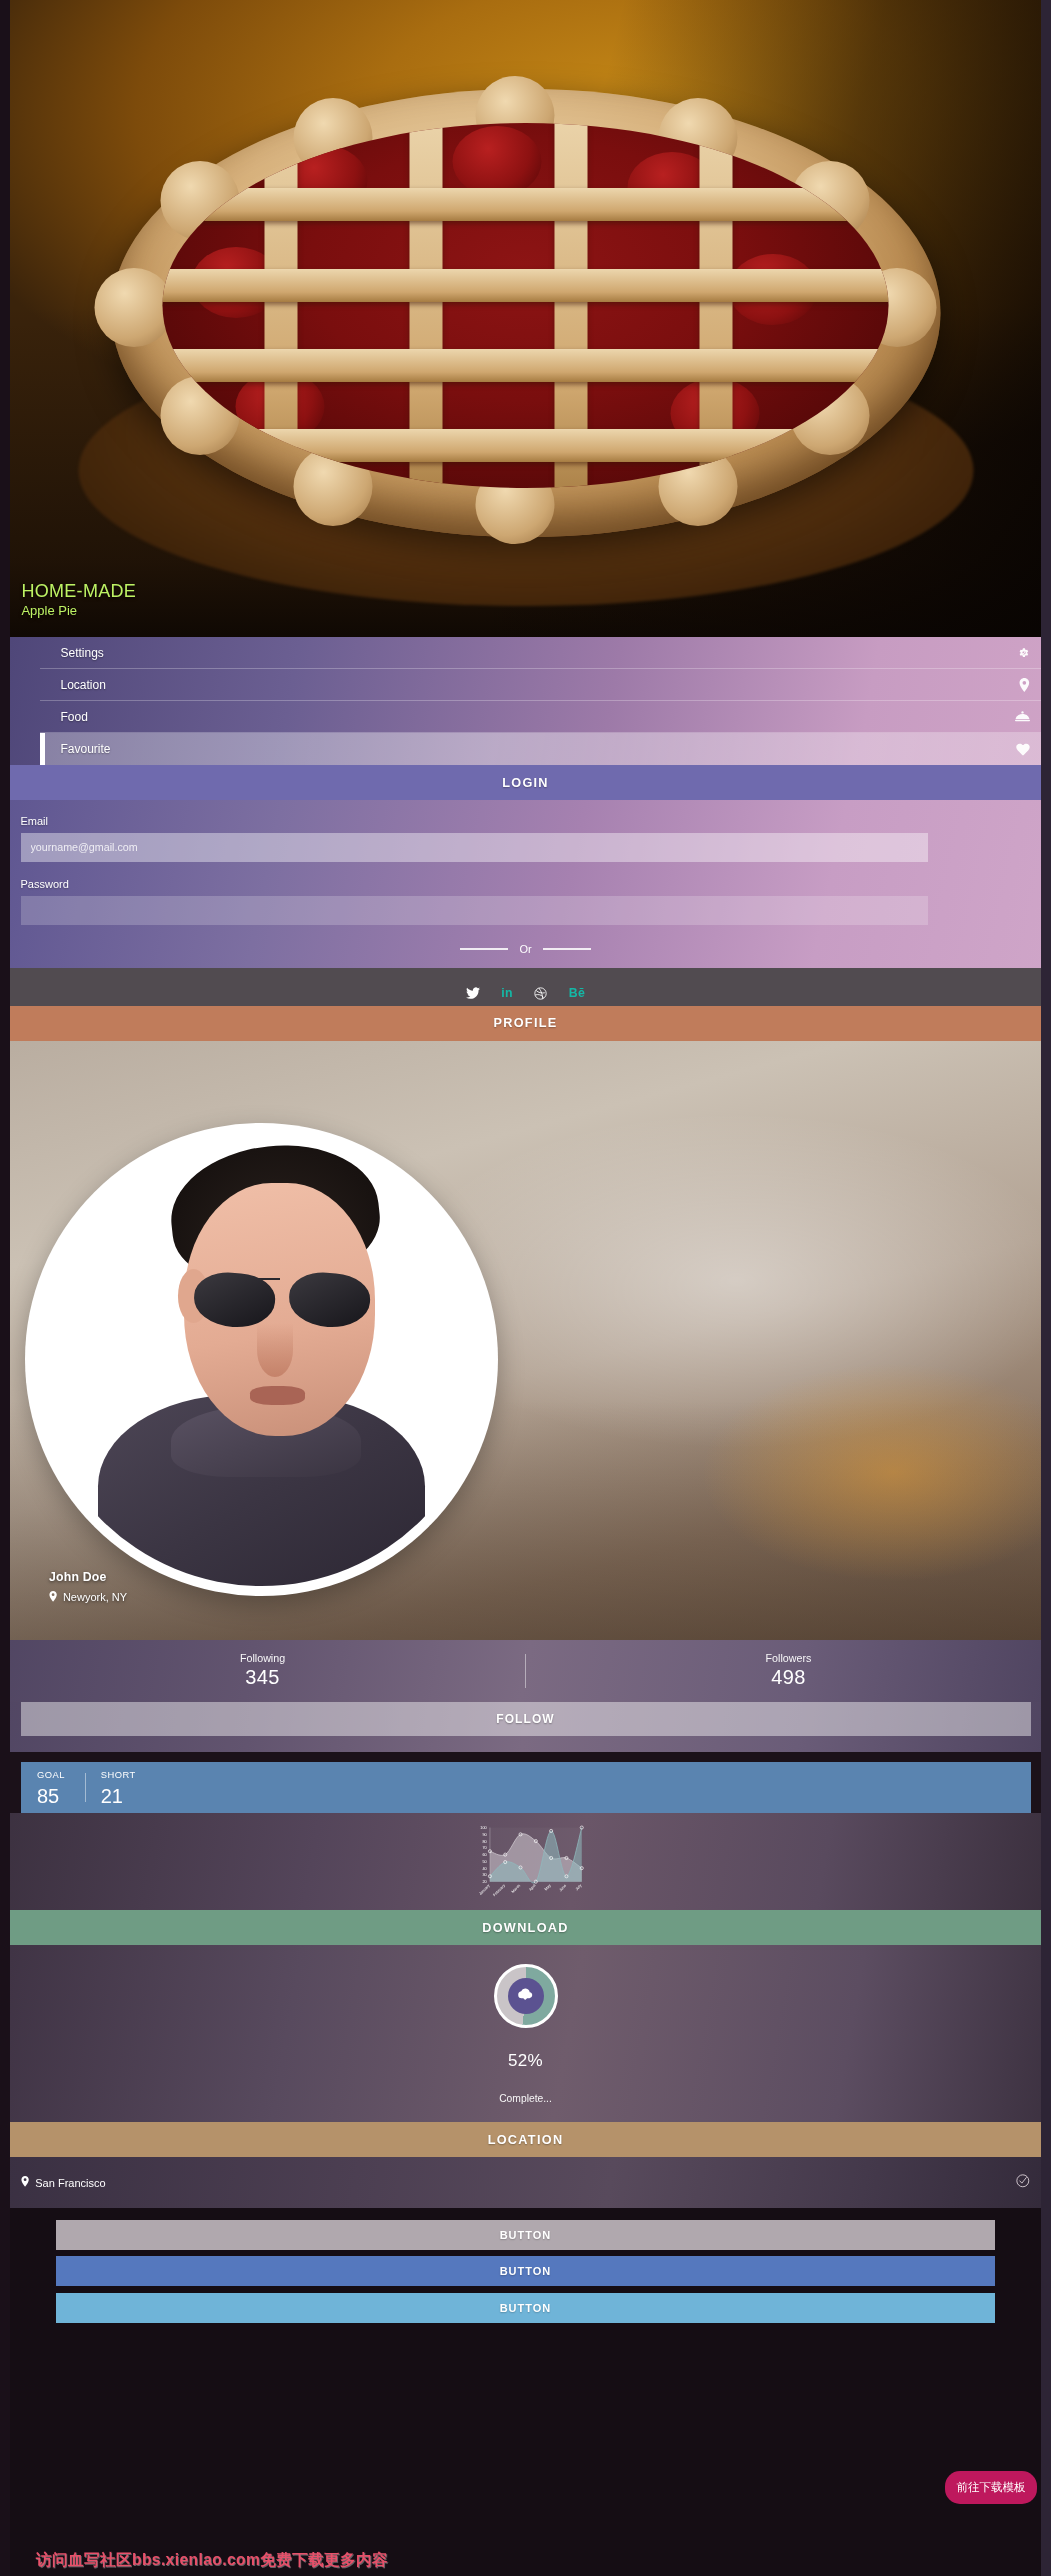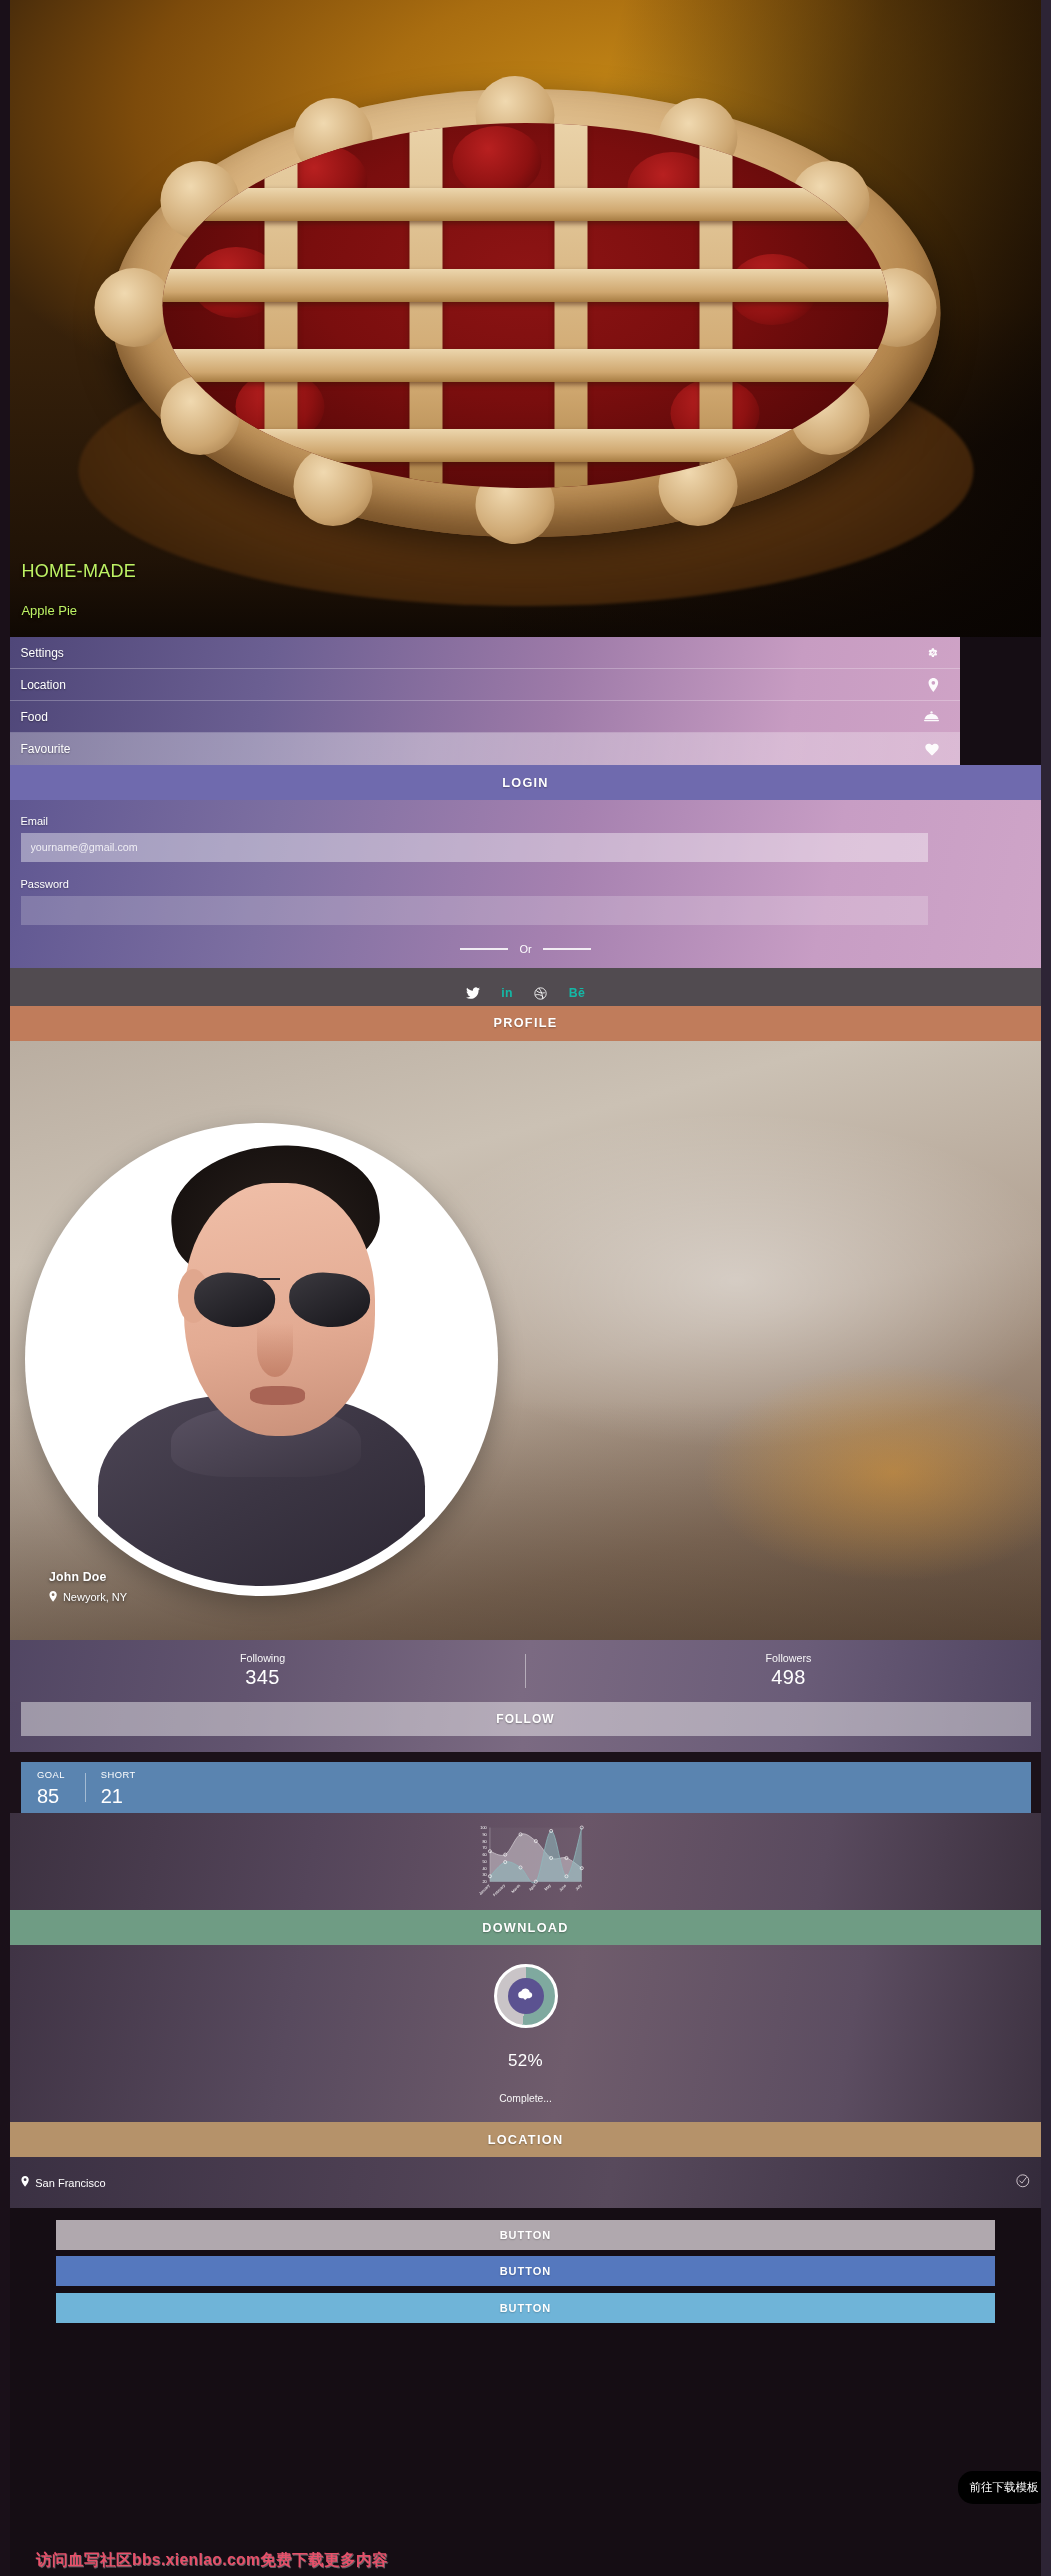--- a/index.html
+++ b/index.html
@@ -83,27 +83,28 @@
     background: radial-gradient(circle at 40% 32%, #b82020, #8d1111 58%, #520606 100%); }
 
   .hero-caption {
     position: absolute;
     left: 21.4px; bottom: 18px;
     color: #bef264;
     text-shadow: 0 0.8px 3.3px rgba(0,0,0,.85);
     z-index: 5;
   }
   .hero-caption .t1 { font-size: 18px; letter-spacing: 0.3px; line-height: 1.25; }
-  .hero-caption .t2 { font-size: 13px; margin-top: 20px; line-height: 1.25; }
+  .hero-caption .t2 { font-size: 13px; margin-top: 0; line-height: 1.25; }
 
   
   .menu {
     position: relative;
-    width: 960px;
+    width: 1051px;
     background: linear-gradient(100deg,#4e4678 0%, #6b5f92 28%, #9d7aa8 58%, #c79cc2 82%, #cfa3c6 100%);
+    padding-left: 40px;
   }
   .menu-item {
     position: relative;
     height: 32px;
     display: flex;
     align-items: center;
     padding: 0 21.4px 0 20.5px;
     color: #fff;
     font-size: 12px;
     border-bottom: 0.8px solid rgba(255,255,255,.26);
@@ -323,22 +324,22 @@
     left: 36px; bottom: 5px;
     font-size: 15.6px; font-weight: bold;
     color: #e8506a;
     text-shadow: 0.8px 0.8px 0 rgba(255,255,255,.35);
     letter-spacing: 0.4px;
     white-space: nowrap;
     z-index: 20;
   }
   .dl-badge {
     position: absolute;
-    right: 1px; top: 2471px;
-    background: #000000;
+    right: 14px; top: 2471px;
+    background: #be185d;
     color: #fff;
     font-size: 11.5px;
     padding: 9px 11.5px;
     border-radius: 15px;
     z-index: 25;
     cursor: pointer;
     white-space: nowrap;
   }
   .edge-l { position: absolute; left: 0; top: 0; width: 10px; height: 2576px; background: #1a1019; z-index: 30; }
   .edge-r { position: absolute; right: 0; top: 0; width: 10px; height: 2576px; background: #2d2435; z-index: 30; }

